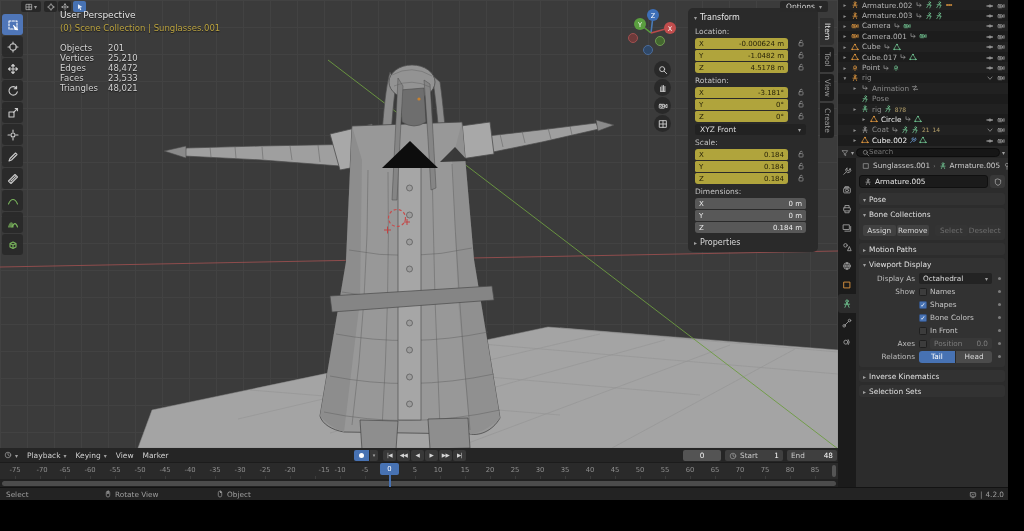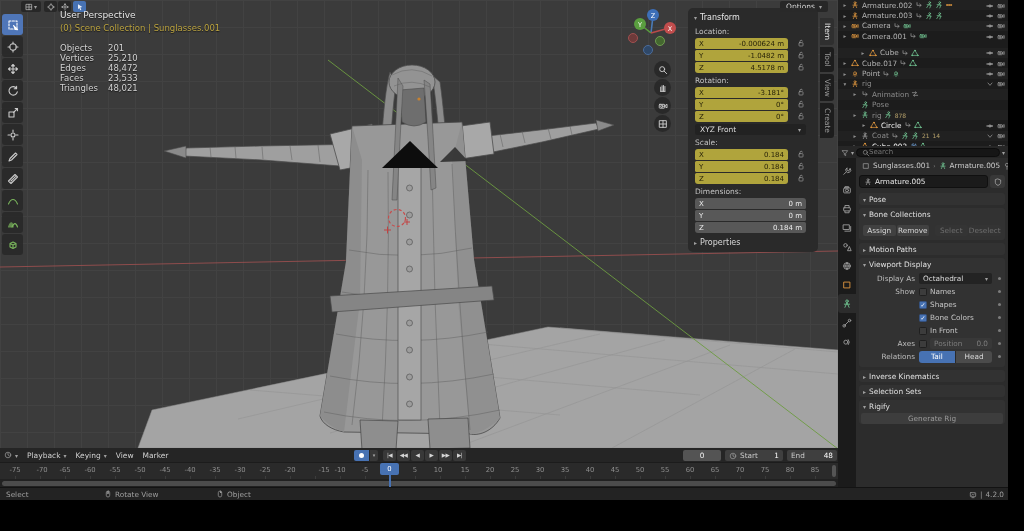--- a/index.html
+++ b/index.html
@@ -639,21 +639,21 @@
                 <path d="M1.5 6 Q6 2.7 10.5 6 Q6 9.3 1.5 6 Z"></path>
                 <circle cx="6" cy="6" r="1.3" fill="currentColor"></circle>
               </svg></span>
             <span><svg viewBox="0 0 12 12" class="ic c-gray s">
                 <rect x="1.5" y="4" width="6.5" height="4.6" rx="0.8"></rect>
                 <path d="M8 6.4 L10.8 8.2 V4.4 Z"></path>
                 <circle cx="4.6" cy="6.3" r="1.4"></circle>
               </svg></span>
           </span>
         </div>
-        <div class="orow" style="padding-left: 21px; margin-top: 6px;">
+        <div class="orow" style="padding-left: 3px;">
           <span class="ocaret">▸</span>
           <svg viewBox="0 0 12 12" class="ic c-orange s">
             <path d="M6 2.2 L10.4 9.6 H1.6 Z"></path>
             <circle cx="6" cy="2.2" r="0.7" fill="currentColor"></circle>
             <circle cx="10.2" cy="9.5" r="0.7" fill="currentColor"></circle>
             <circle cx="1.8" cy="9.5" r="0.7" fill="currentColor"></circle>
           </svg>
           <span class="olabel">Cube</span>
           <svg viewBox="0 0 12 12" class="ic c-gray s">
             <path d="M3 2.5 V6.5 H9 M7 4.5 L9.2 6.5 L7 8.5"></path>
@@ -1092,29 +1092,20 @@
       <div class="panel">
         <div class="phead">
           <span class="caret-t">▸</span>
           <span>Inverse Kinematics</span>
         </div>
       </div>
       <div class="panel">
         <div class="phead">
           <span class="caret-t">▸</span>
           <span>Selection Sets</span>
-        </div>
-      </div>
-      <div class="panel">
-        <div class="phead">
-          <span class="caret-t">▾</span>
-          <span>Rigify</span>
-        </div>
-        <div id="generate-btn">
-          <span>Generate Rig</span>
         </div>
       </div>
     </div>
   </div>
 
   <div id="timeline">
     <div id="tl-header">
       <span class="tmenu">
         <span id="tl-clock" class="c-gray"><svg viewBox="0 0 12 12" class="ic  s">
               <circle cx="6" cy="6" r="4.2"></circle>

